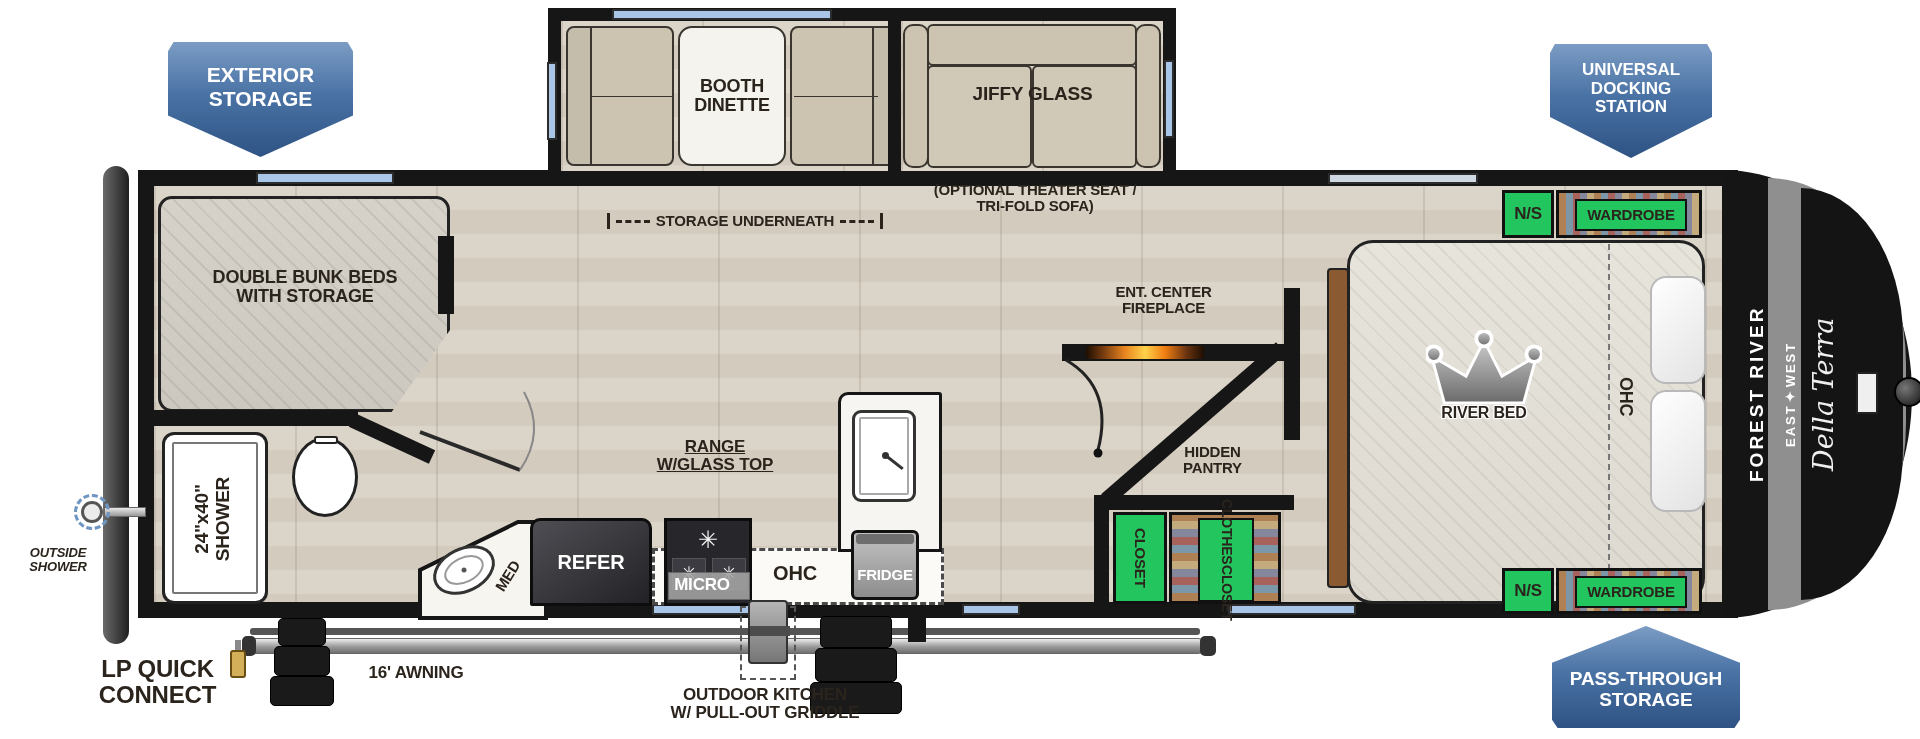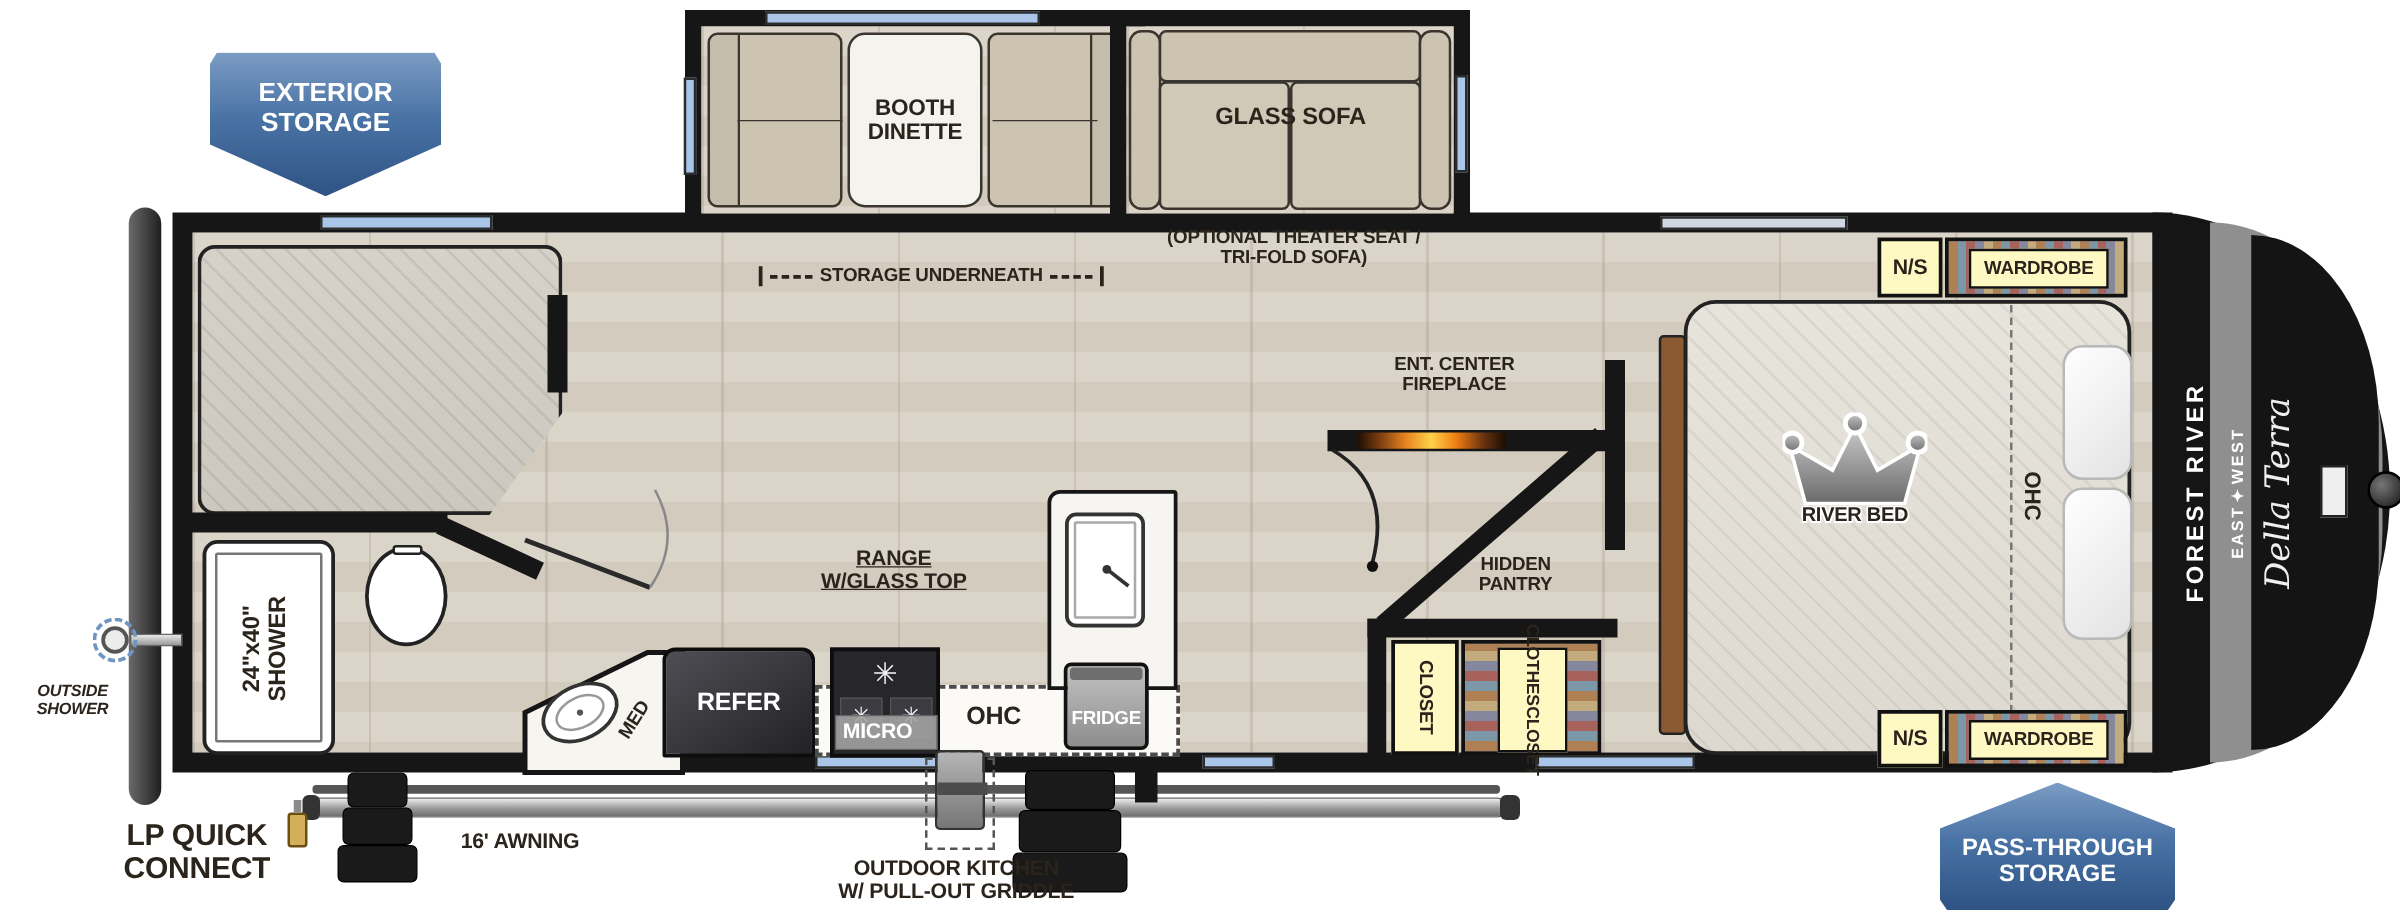--- a/index.html
+++ b/index.html
@@ -16,21 +16,21 @@
   .badge{display:flex;flex-direction:column;align-items:center;justify-content:center;
      background:linear-gradient(180deg,#7b9cc4 0%,#4a73a5 45%,#2e5384 100%);
      color:#fff;font-weight:700;text-align:center;line-height:1.1;
      filter:drop-shadow(2px 3px 3px rgba(0,0,0,.35));}
   .badge.down{clip-path:polygon(3% 0,97% 0,100% 8%,100% 64%,50% 100%,0 64%,0 8%);}
   .badge.up{clip-path:polygon(50% 0,100% 36%,100% 92%,97% 100%,3% 100%,0 92%,0 36%);}
   .vtext{writing-mode:vertical-rl;transform:rotate(180deg);}
   .vtext-cw{writing-mode:vertical-lr;}
   .cushion{background:#ccc4b1;border:2px solid #3a362f;border-radius:8px;box-sizing:border-box;}
   .tablebox{background:#f5f3ee;border:2px solid #3a362f;border-radius:14px;}
-  .whitebox{background:#fef9c3;border:3px solid #111;}
+  .whitebox{background:#22c55e;border:3px solid #111;}
   .steps div{background:#1a1a1a;border-radius:5px;position:absolute;border:1px solid #000;}
 </style>
 </head>
 <body>
 
 <div id="canvas">
 
   <div class="abs" style="left:103px;top:166px;width:26px;height:478px;border-radius:13px;
               background:linear-gradient(90deg,#6a6a6a,#1f1f1f);"></div>
 
@@ -62,20 +62,24 @@
   <div class="abs win" style="left:1328px;top:173px;width:150px;height:11px;background:#cfd8e2;"></div>
   <div class="abs win" style="left:652px;top:604px;width:100px;height:11px;"></div>
   <div class="abs win" style="left:962px;top:604px;width:58px;height:11px;"></div>
   <div class="abs win" style="left:1228px;top:604px;width:128px;height:11px;"></div>
 
   <div class="abs" style="left:158px;top:196px;width:292px;height:216px;border:3px solid #222;border-radius:14px;
               background:
                repeating-linear-gradient(45deg, rgba(0,0,0,.07) 0 2px, transparent 2px 13px),
                linear-gradient(180deg,#d6d2ca,#ccc8bf);
               clip-path:polygon(0 0,100% 0,100% 62%,80% 100%,0 100%);"></div>
+  <div class="abs lbl" style="left:175px;top:268px;width:260px;font-size:18px;">
+    <div>DOUBLE BUNK BEDS</div>
+      <div>WITH STORAGE</div>
+  </div>
   <div class="abs wall" style="left:438px;top:236px;width:16px;height:78px;"></div>
   <div class="abs wall" style="left:152px;top:410px;width:206px;height:16px;"></div>
 
   <div class="abs" style="left:162px;top:432px;width:106px;height:172px;background:#fff;border:3px solid #222;border-radius:12px;
               box-shadow:inset 0 0 0 7px #fff, inset 0 0 0 9px #777;"></div>
   <div class="abs lbl" style="left:133px;top:489px;width:160px;height:60px;transform:rotate(-90deg);display:flex;
               flex-direction:column;justify-content:center;font-size:19px;">
     <div>24"x40"</div>
       <div>SHOWER</div>
   </div>
@@ -206,21 +210,21 @@
   <div class="abs win" style="left:612px;top:9px;width:220px;height:11px;"></div>
   <div class="abs win" style="left:547px;top:62px;width:10px;height:78px;"></div>
 
   <div class="abs floor" style="left:888px;top:8px;width:288px;height:176px;border:13px solid #161616;">
     <div class="cushion abs" style="left:2px;top:3px;width:26px;height:144px;border-radius:10px;"></div>
     <div class="cushion abs" style="left:26px;top:3px;width:210px;height:42px;border-radius:6px;"></div>
     <div class="cushion abs" style="left:26px;top:44px;width:105px;height:103px;border-radius:6px;background:#d1c9b7;"></div>
     <div class="cushion abs" style="left:131px;top:44px;width:105px;height:103px;border-radius:6px;background:#d1c9b7;"></div>
     <div class="cushion abs" style="left:234px;top:3px;width:26px;height:144px;border-radius:10px;"></div>
   </div>
-  <div class="abs lbl" style="left:940px;top:84px;width:185px;font-size:19px;">GLASS SOFA</div>
+  <div class="abs lbl" style="left:940px;top:84px;width:185px;font-size:19px;">JIFFY GLASS</div>
   <div class="abs win" style="left:1164px;top:60px;width:10px;height:78px;"></div>
   <div class="abs lbl" style="left:900px;top:182px;width:270px;font-size:15px;">
     <div>(OPTIONAL THEATER SEAT /</div>
       <div>TRI-FOLD SOFA)</div>
   </div>
 
   <div class="abs" style="left:590px;top:208px;width:310px;height:26px;display:flex;align-items:center;justify-content:center;gap:6px;">
     <div style="width:3px;height:16px;background:#2b241d;"></div>
     <div style="width:34px;border-top:3px dashed #2b241d;"></div>
     <div class="lbl" style="font-size:15px;white-space:nowrap;">STORAGE UNDERNEATH</div>
@@ -280,18 +284,23 @@
   </div>
   <div class="abs lbl" style="left:0px;top:546px;width:116px;font-size:13px;font-style:italic;">
     <div>OUTSIDE</div>
       <div>SHOWER</div>
   </div>
 
   <div class="abs badge down" style="left:168px;top:42px;width:185px;height:115px;padding-bottom:26px;font-size:21px;">
     <div>EXTERIOR</div>
       <div>STORAGE</div>
   </div>
+  <div class="abs badge down" style="left:1550px;top:44px;width:162px;height:114px;padding-bottom:24px;font-size:17px;">
+    <div>UNIVERSAL</div>
+    <div>DOCKING</div>
+    <div>STATION</div>
+  </div>
   <div class="abs badge up" style="left:1552px;top:626px;width:188px;height:102px;padding-top:26px;font-size:19px;">
     <div>PASS-THROUGH</div>
       <div>STORAGE</div>
   </div>
 
 </div>
 
 </body></html>

